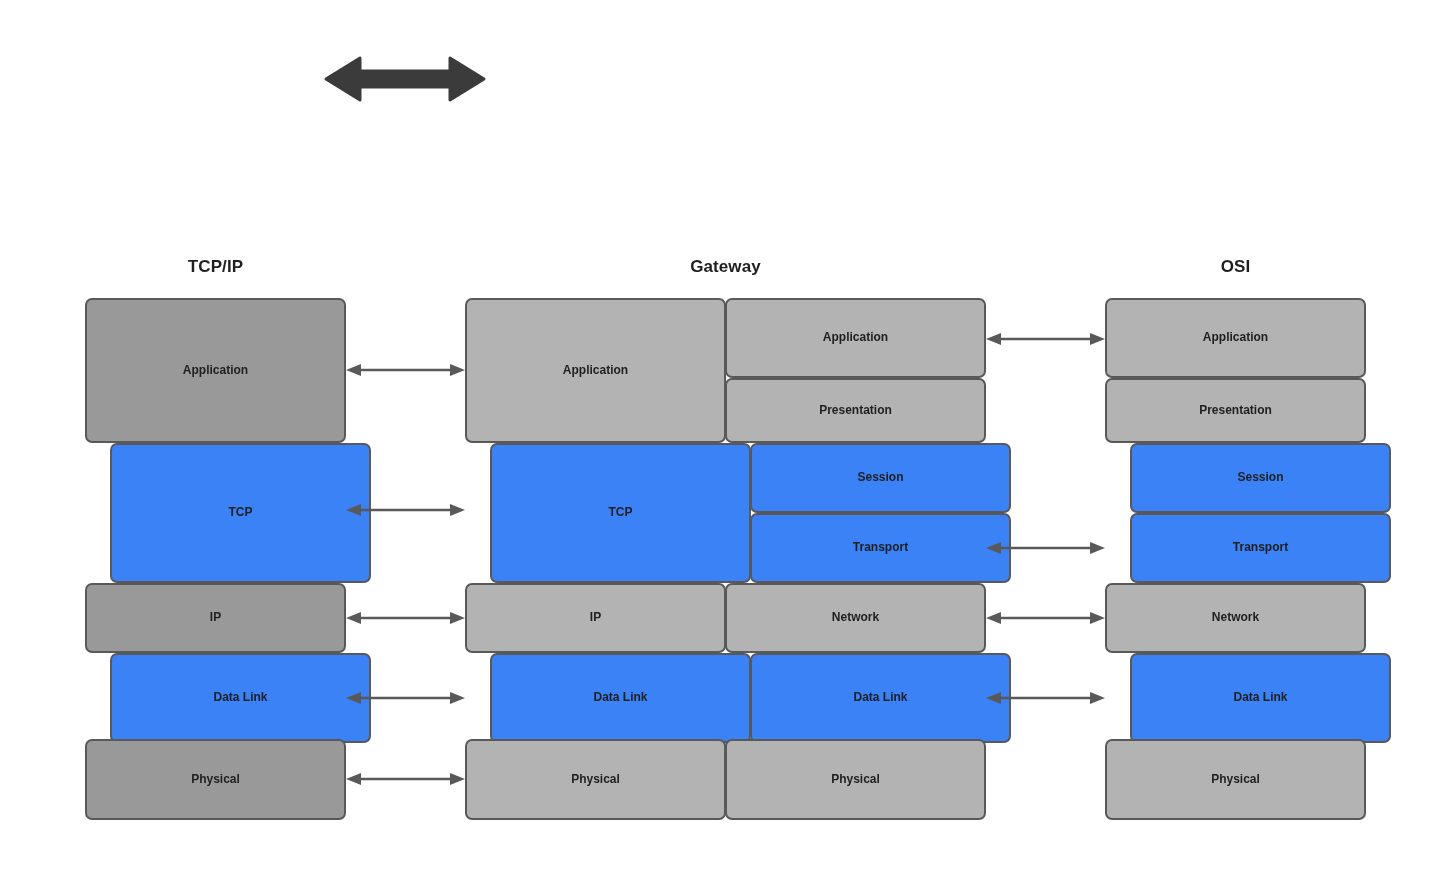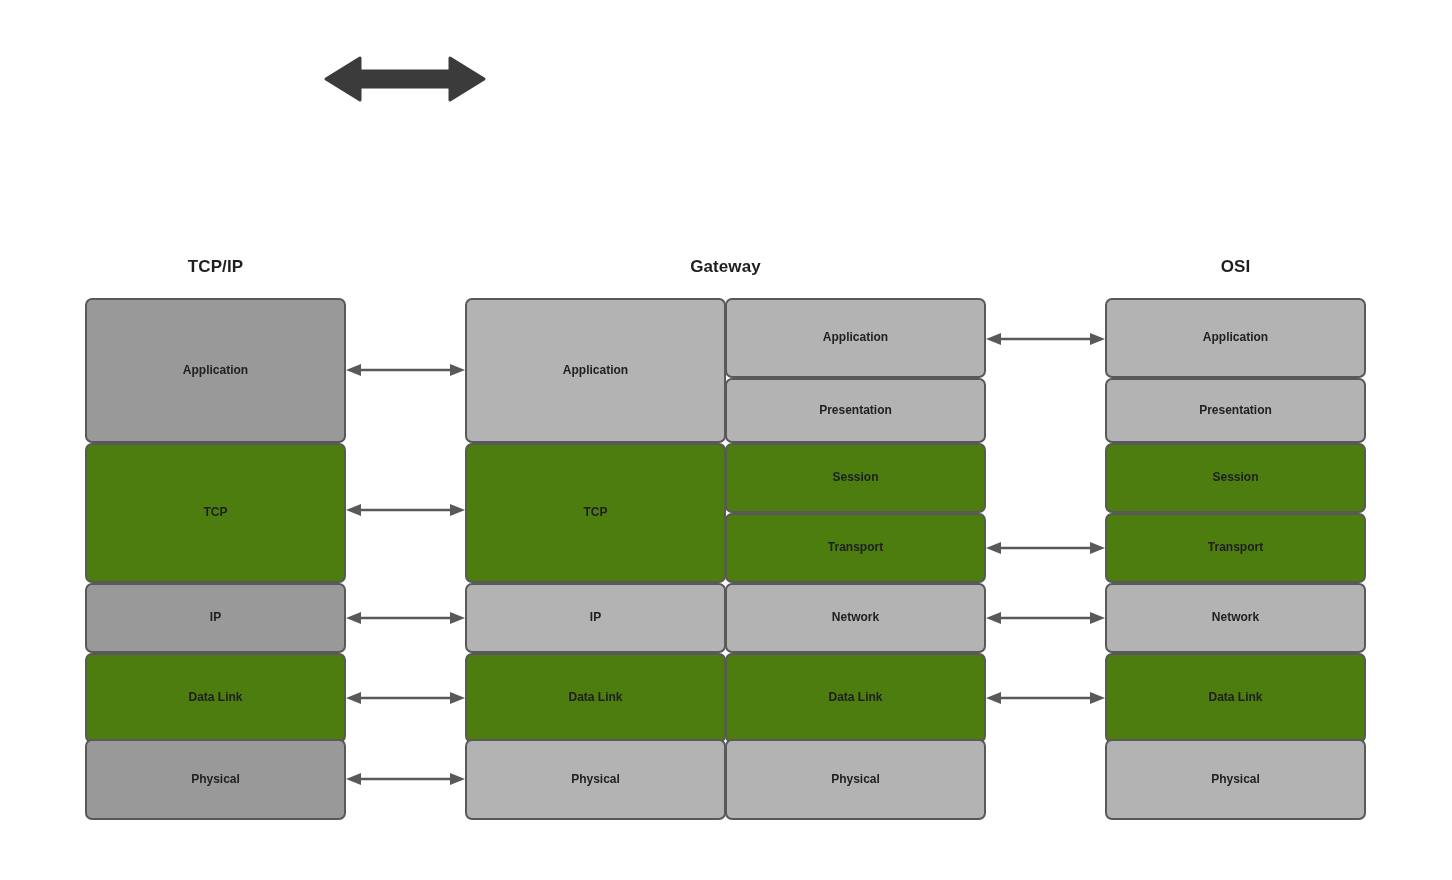--- a/index.html
+++ b/index.html
@@ -49,21 +49,21 @@
     align-items: center;
     justify-content: center;
     font-size: 12px;
     color: #1f1f1f;
     text-align: center;
     line-height: 1.15;
     white-space: nowrap;
   }
   .fill-dark  { background: #999999; }
   .fill-light { background: #b3b3b3; }
-  .fill-white { background: #4d7c0f; }
+  .fill-white { background: #3b82f6; margin-left: 25px; }
 
   
   .connector {
     position: absolute;
     height: 18px;
   }
   .connector svg { display: block; }
 </style>
 </head>
 <body>

